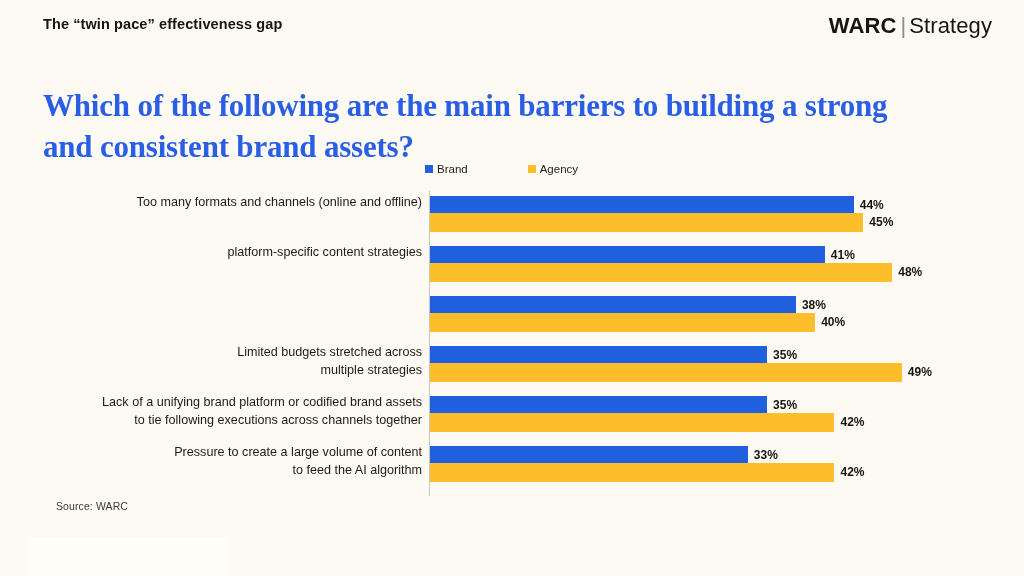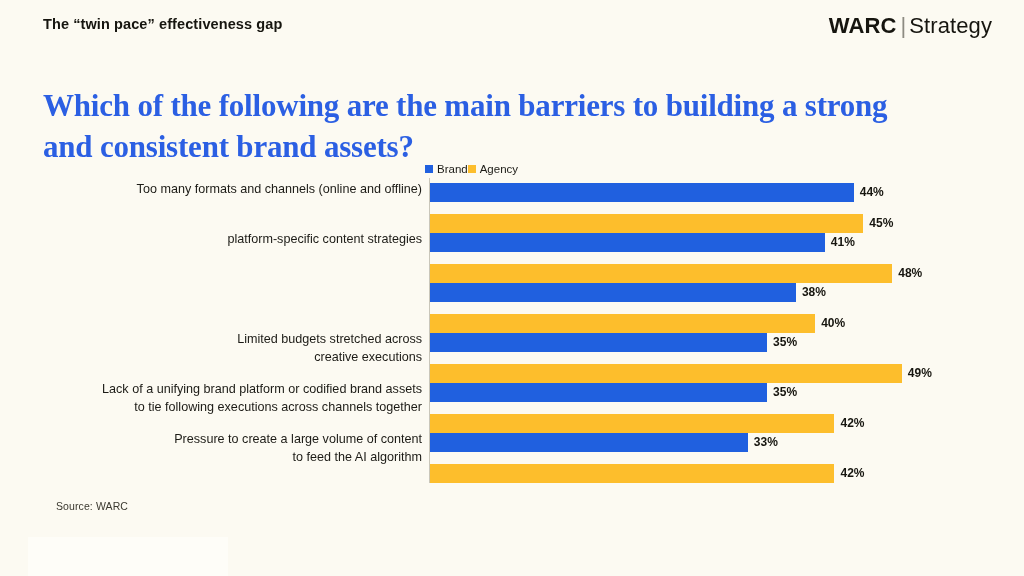--- a/index.html
+++ b/index.html
@@ -90,38 +90,39 @@
     width: 1024px;
     height: 335px;
   }
   .legend {
     position: absolute;
     left: 425px;
     top: 7px;
     height: 14px;
     display: flex;
     align-items: center;
+    gap: 60px;
   }
   .legend-item {
     display: flex;
     align-items: center;
     gap: 4px;
     font-size: 11.5px;
     color: #1c1b16;
   }
   .legend-swatch {
     width: 8px;
     height: 8px;
     display: inline-block;
   }
 
   .plot {
     position: absolute;
     left: 0;
-    top: 23px;
+    top: 36px;
     width: 1024px;
     height: 310px;
   }
   .axis-line {
     position: absolute;
     left: 429px;
     top: 0px;
     width: 1.2px;
     height: 305px;
     background: #c9c6ba;
@@ -145,21 +146,21 @@
   }
   .bars {
     position: absolute;
     left: 430px;
     top: 0;
     width: 594px;
     height: 41px;
   }
   .bar-row {
     position: relative;
-    height: 31px;
+    height: 17px;
   }
   .bar {
     position: absolute;
     left: 0;
     top: 0;
     height: 19px;
   }
   .bar.brand { background: #2060DF; }
   .bar.agency { background: #FDBE2C; }
   .bar-value {
@@ -251,21 +252,21 @@
               </div>
               <div class="bar-row">
                 <div class="bar agency" style="width: 385.2px; background: rgb(253, 190, 44);"></div>
                 <span class="bar-value" style="left: 391.2px;">40%</span>
               </div>
             </div>
           </div>
           <div class="group" style="top: 155px;">
             <div class="cat-label">
               <div>Limited budgets stretched across</div>
-              <div>creative executions</div>
+              <div>multiple strategies</div>
             </div>
             <div class="bars">
               <div class="bar-row">
                 <div class="bar brand" style="width: 337.05px; background: rgb(32, 96, 223);"></div>
                 <span class="bar-value" style="left: 343.05px;">35%</span>
               </div>
               <div class="bar-row">
                 <div class="bar agency" style="width: 471.87px; background: rgb(253, 190, 44);"></div>
                 <span class="bar-value" style="left: 477.87px;">49%</span>
               </div>

